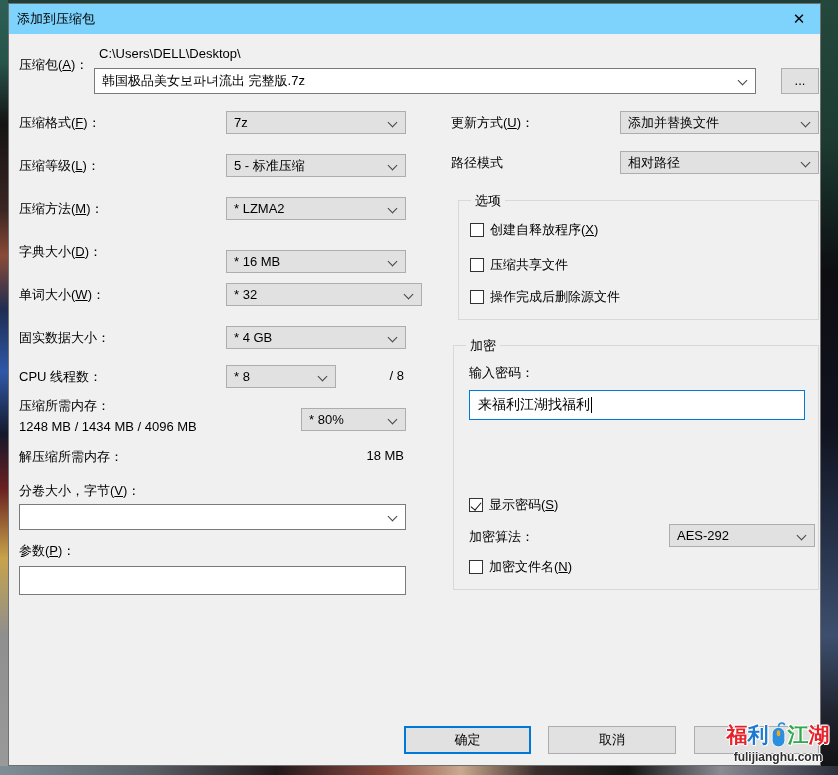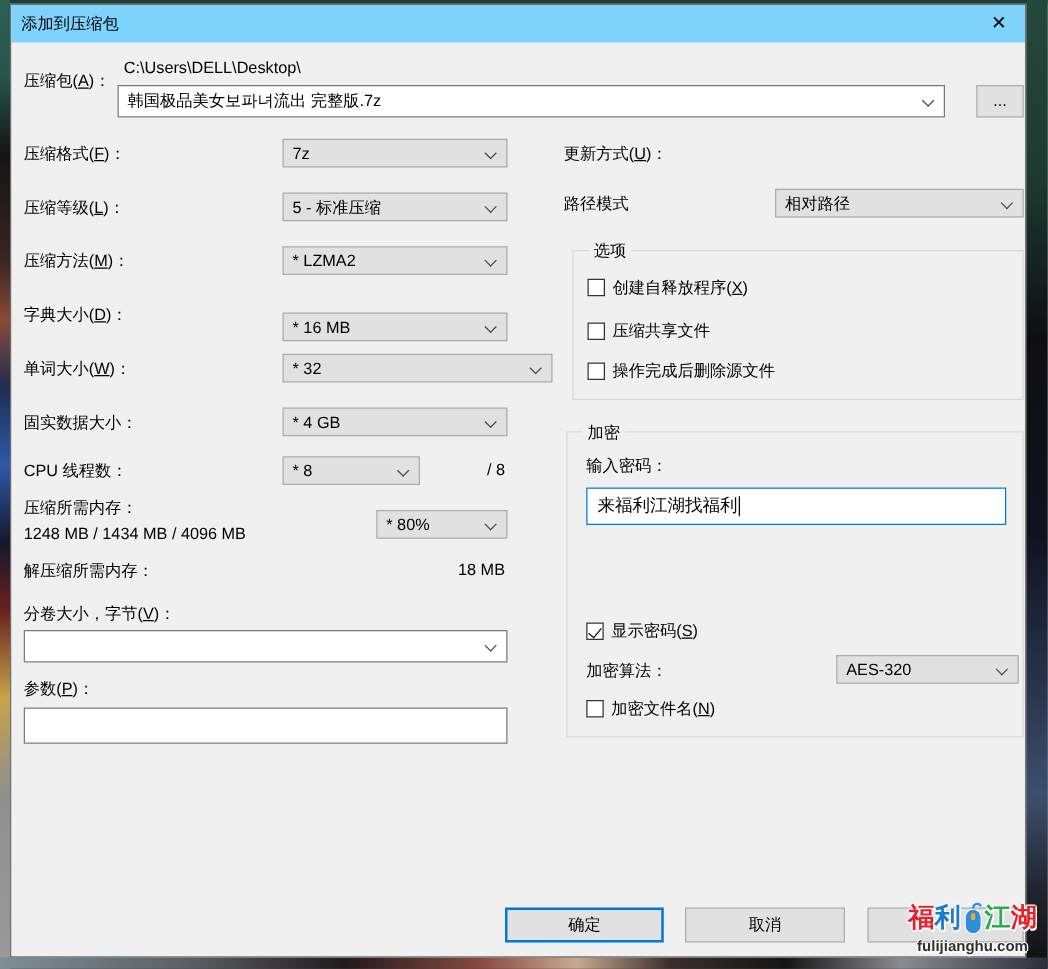--- a/index.html
+++ b/index.html
@@ -110,21 +110,21 @@
   <div class="combo" style="left:217px; top:193px; width:180px;">
     <span>* LZMA2</span><span class="chev"></span>
   </div>
 
   <span class="lbl" style="left:10px; top:239px;">字典大小(<u>D</u>)：</span>
   <div class="combo" style="left:217px; top:236px; width:180px;margin-top:10px;">
     <span>* 16 MB</span><span class="chev"></span>
   </div>
 
   <span class="lbl" style="left:10px; top:282px;">单词大小(<u>W</u>)：</span>
-  <div class="combo" style="left:217px; top:279px; width:216px;">
+  <div class="combo" style="left:217px; top:279px; width:196px;">
     <span>* 32</span><span class="chev"></span>
   </div>
 
   <span class="lbl" style="left:10px; top:325px;">固实数据大小：</span>
   <div class="combo" style="left:217px; top:322px; width:180px;">
     <span>* 4 GB</span><span class="chev"></span>
   </div>
 
   <span class="lbl" style="left:10px; top:364px;">CPU 线程数：</span>
   <div class="combo" style="left:217px; top:361px; width:110px;">
@@ -146,20 +146,23 @@
     <span></span>
     <span class="chev"></span>
   </div>
 
   <span class="lbl" style="left:10px; top:538px;">参数(<u>P</u>)：</span>
   <div class="textbox" style="left:10px; top:562px; width:387px; height:29px;">
     <span class="lbl" style="left:6px; top:6px;"></span>
   </div>
 
   <span class="lbl" style="left:442px; top:110px;">更新方式(<u>U</u>)：</span>
+  <div class="combo" style="left:611px; top:107px; width:199px;">
+    <span>添加并替换文件</span><span class="chev"></span>
+  </div>
 
   <span class="lbl" style="left:442px; top:150px;">路径模式</span>
   <div class="combo" style="left:611px; top:147px; width:199px;">
     <span>相对路径</span><span class="chev"></span>
   </div>
 
   <div class="group" style="left:449px; top:196px; width:361px; height:120px;">
     <span class="legend">选项</span>
     <div class="cbrow" style="left:11px; top:20px;">
       <span class="checkbox"></span><span class="cb-lbl">创建自释放程序(<u>X</u>)</span>
@@ -177,21 +180,21 @@
     <span class="lbl" style="left:15px; top:18px;">输入密码：</span>
     <div class="pwdfield" style="left:15px; top:44px; width:336px; height:30px;">
       <span>来福利江湖找福利</span>
         <span class="caret"></span>
     </div>
     <div class="cbrow" style="left:15px; top:150px;">
       <span class="checkbox checked"></span><span class="cb-lbl">显示密码(<u>S</u>)</span>
     </div>
     <span class="lbl" style="left:15px; top:182px;">加密算法：</span>
     <div class="combo" style="left:215px; top:178px; width:146px;">
-      <span>AES-320</span><span class="chev"></span>
+      <span>AES-292</span><span class="chev"></span>
     </div>
     <div class="cbrow" style="left:15px; top:212px;">
       <span class="checkbox"></span><span class="cb-lbl">加密文件名(<u>N</u>)</span>
     </div>
   </div>
 
   <div class="btn" style="left:539px; top:722px; width:128px;">取消</div>
   <div class="btn default" style="left:395px; top:722px; width:127px;">确定</div>
   <div class="btn" style="left:685px; top:722px; width:125px;"></div>
 </div>

